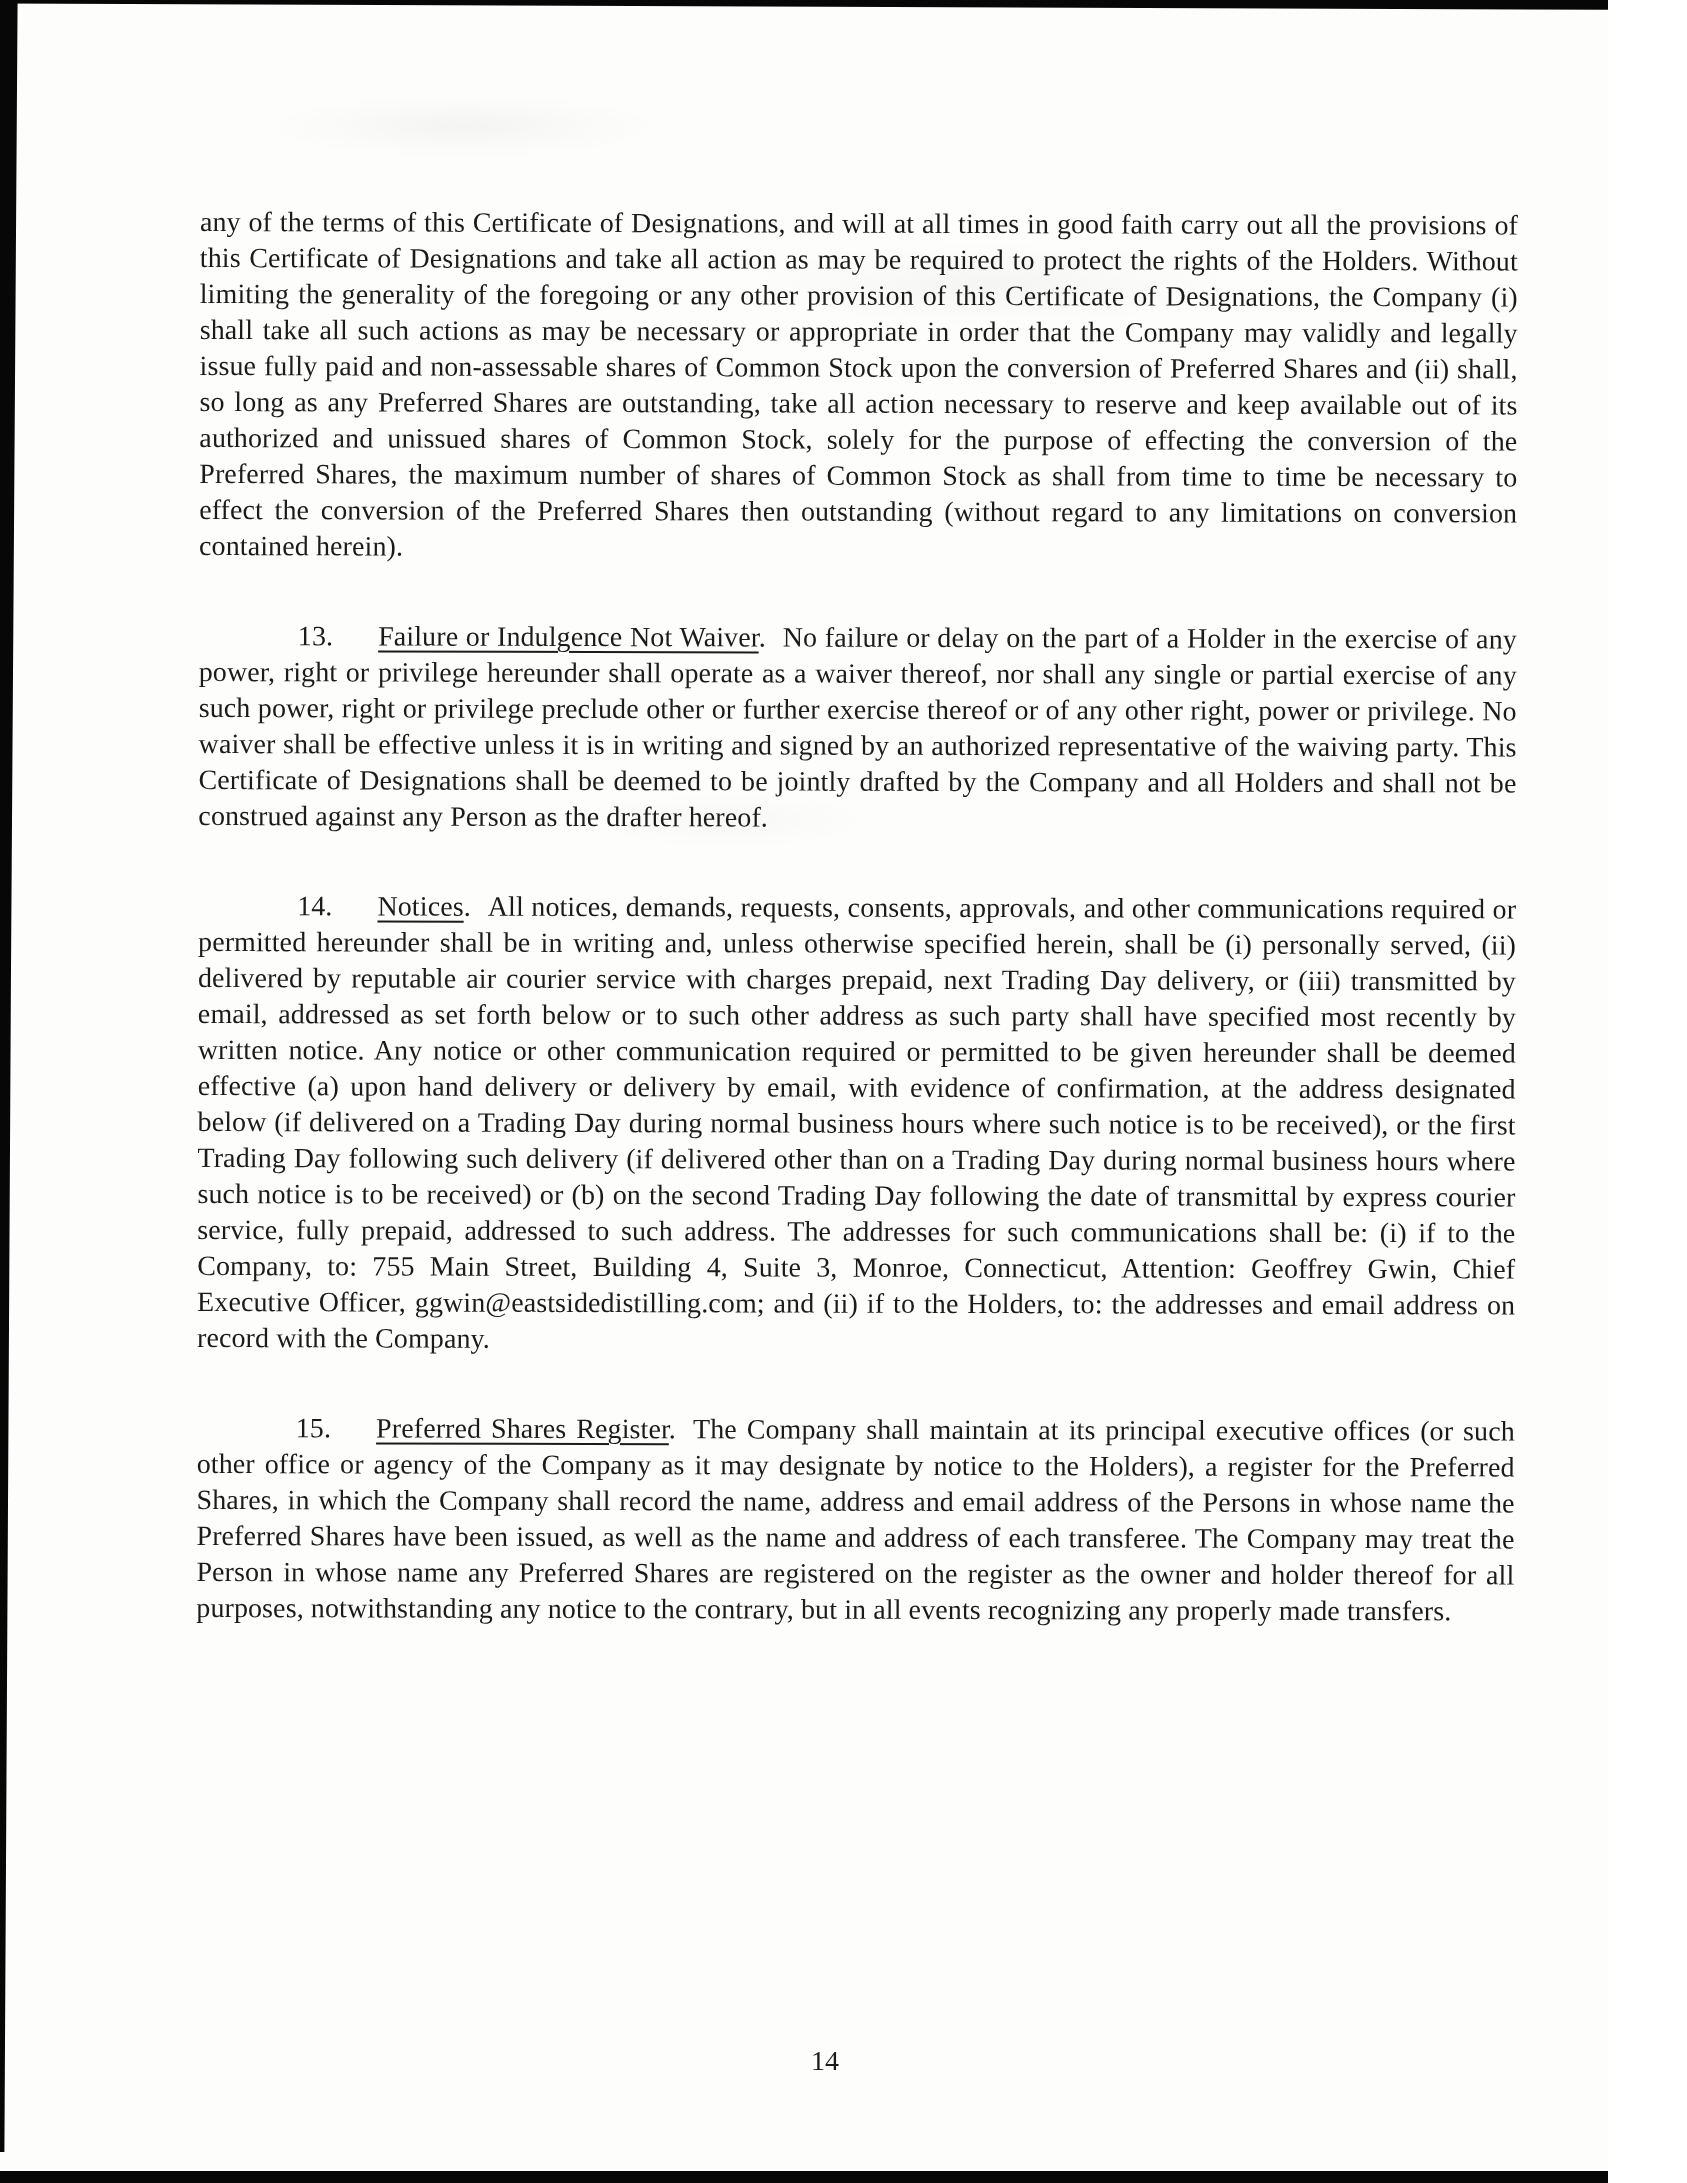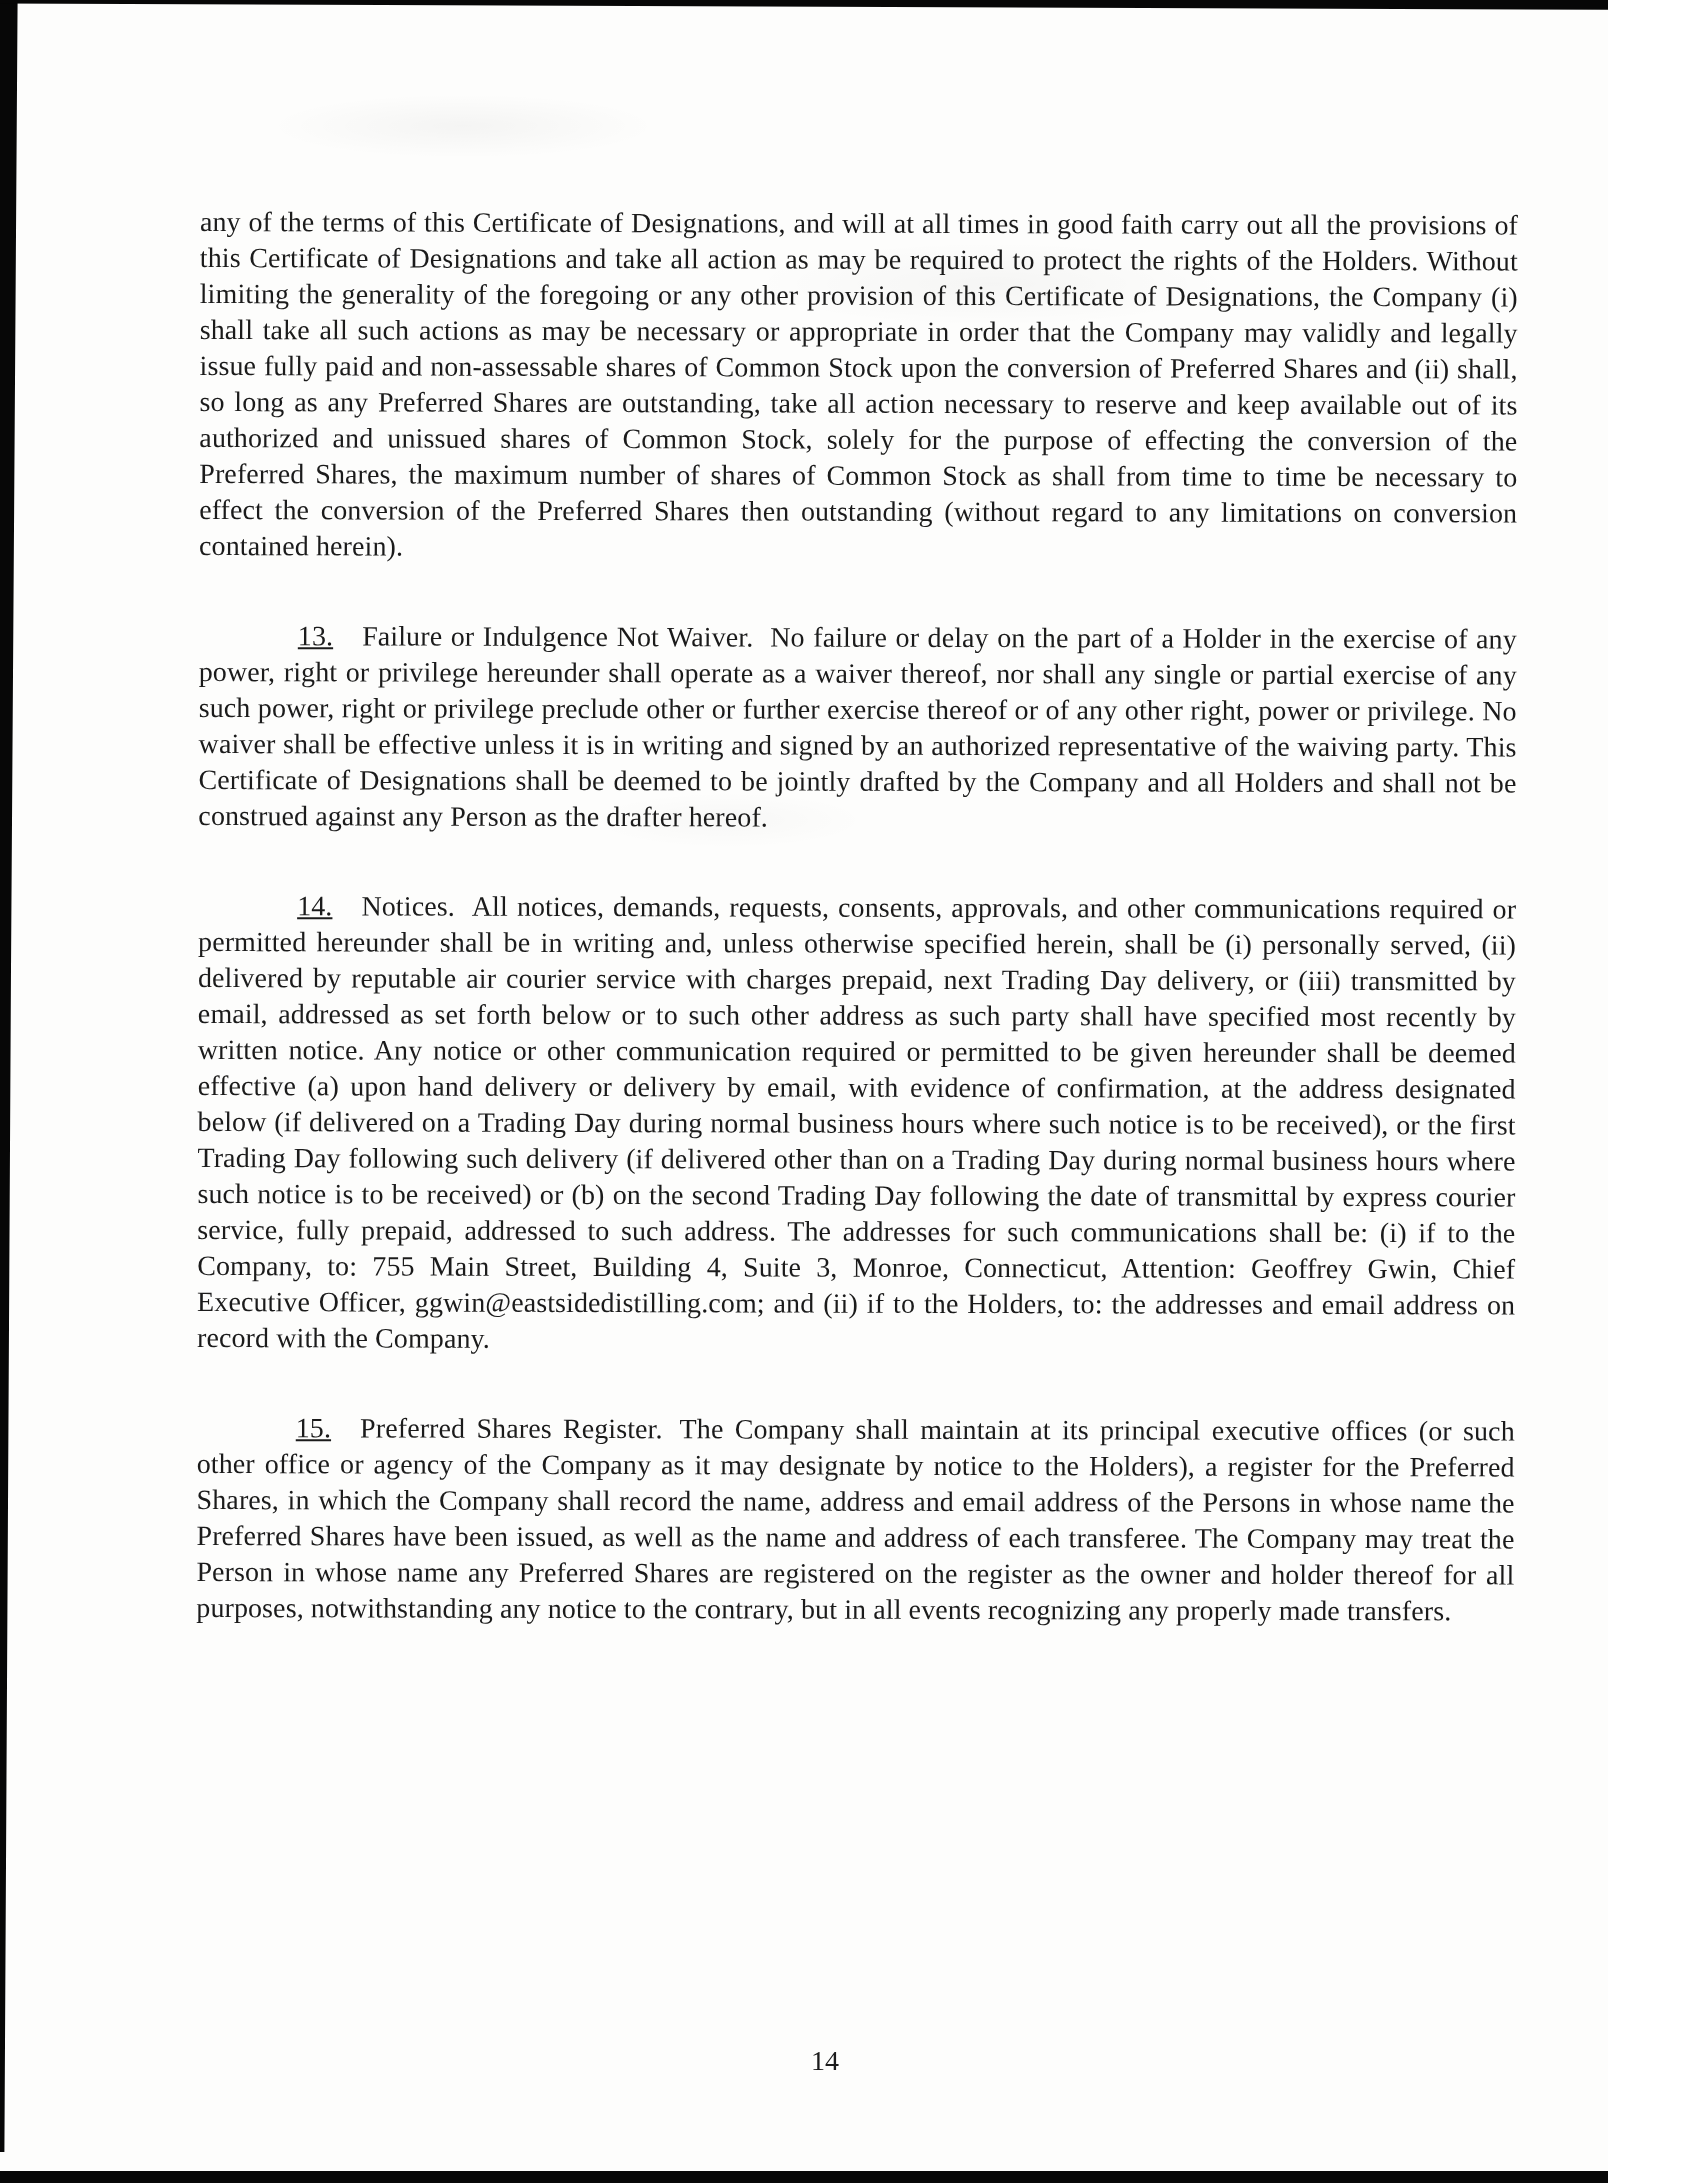--- a/index.html
+++ b/index.html
@@ -49,23 +49,24 @@
     width: 1318px;
     font-size: 28px;
     line-height: 36px;
     text-align: justify;
     transform: rotate(0.15deg);
     transform-origin: left top;
     letter-spacing: 0.1px;
   }
   .para { margin: 0; }
   .section { margin-top: 54px; text-indent: 99px; }
-  .secnum { display: inline; text-decoration: underline; }
+  .secnum { display: inline; }
   .sectitle {
-    margin-left: 29px;
+    margin-left: 45px;
+    text-decoration: underline;
     text-decoration-thickness: 2.3px;
     text-underline-offset: 4.6px;
   }
   .secbody { margin-left: 17px; }
   .pagenum {
     position: absolute;
     left: 0; top: 2043px;
     width: 1687px;
     text-align: center;
     font-size: 28px;

